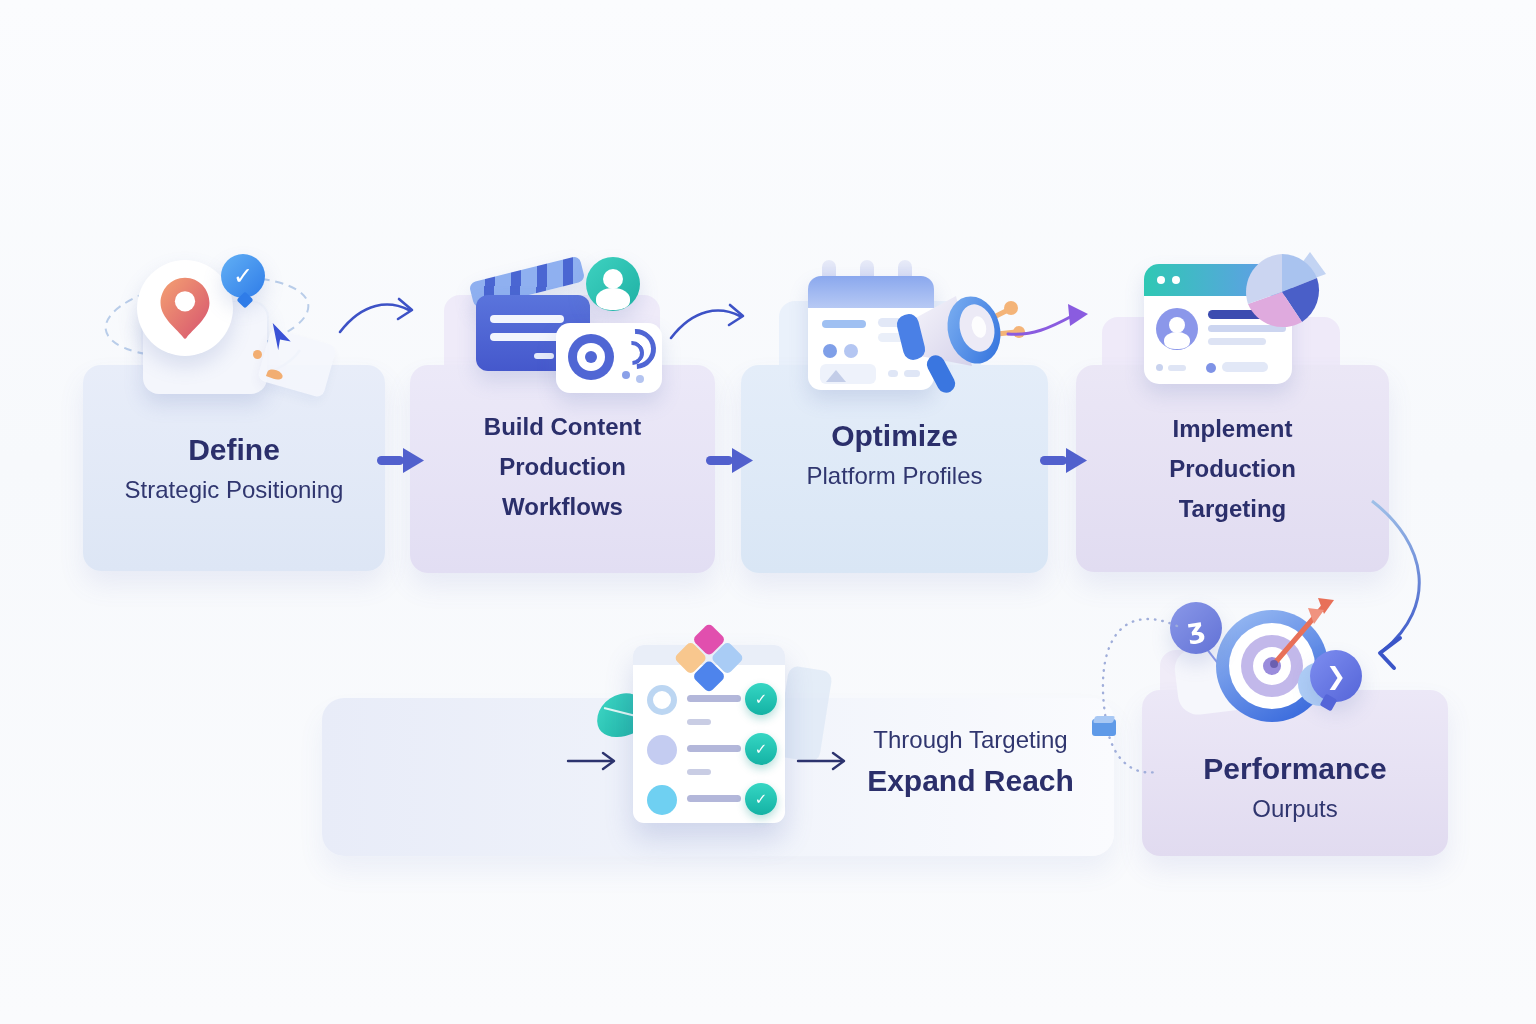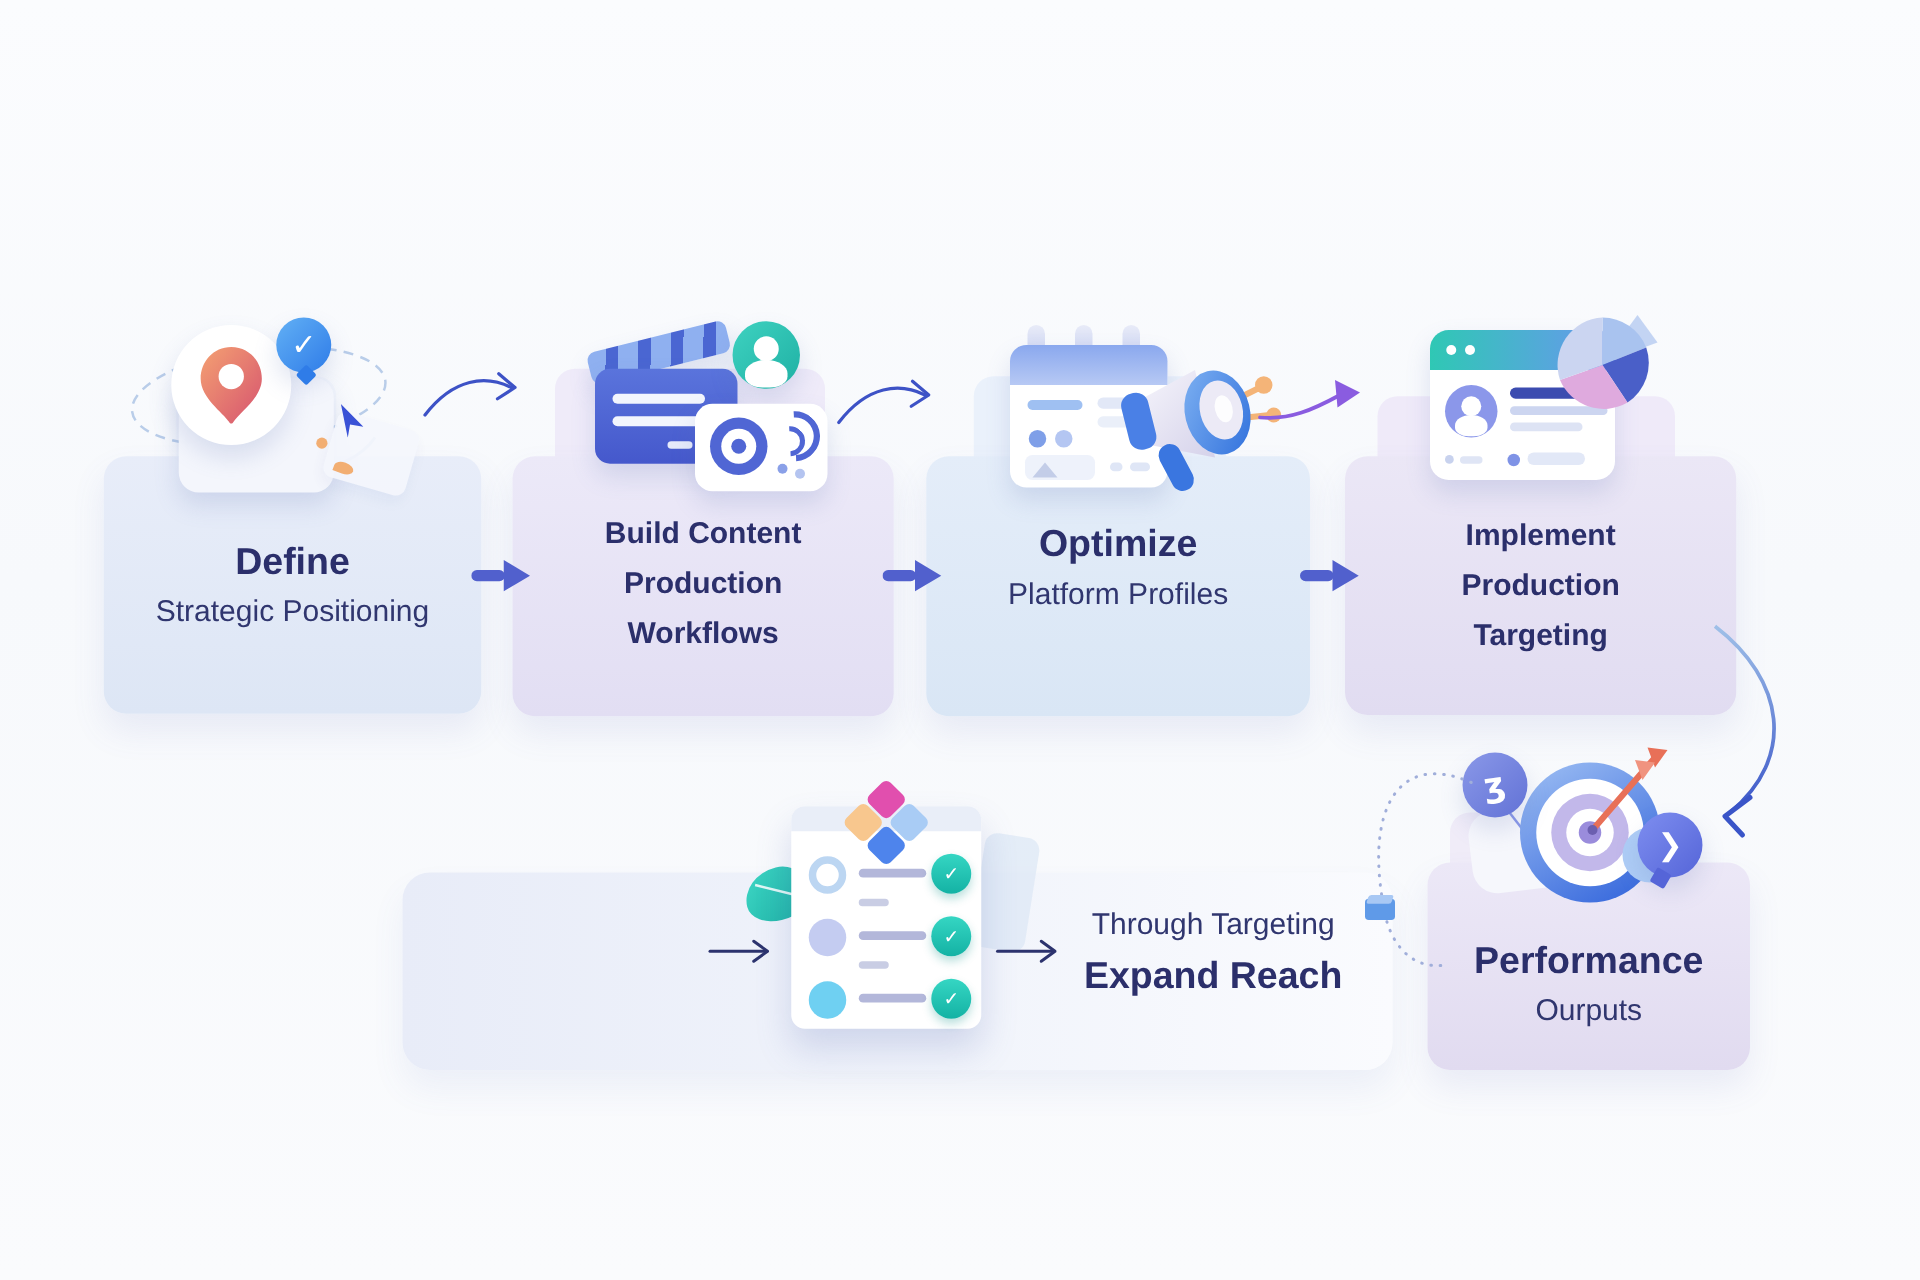--- a/index.html
+++ b/index.html
@@ -82,21 +82,21 @@
   </section>
 
   <section class="card bar" style="left:322px;top:698px;width:792px;height:158px;border-radius:22px;box-shadow:0 16px 26px rgba(95,110,185,.08);"></section>
 
 
   <div class="lines" style="left:843px;top:720px;width:255px;">
     <div class="ln fs28">Through Targeting</div>
     <div class="ln b fs30">Expand Reach</div>
   </div>
 
-  <section class="card perf" style="left:1142px;top:690px;width:258px;height:166px;">
+  <section class="card perf" style="left:1142px;top:690px;width:258px;height:166px;padding-left:48px;">
     <div class="lines" style="top:58px;">
       <div class="ln b fs30">Performance</div>
       <div class="ln fs28">Ourputs</div>
     </div>
   </section>
 
   <div class="abs" style="left:95px;top:252px;width:235px;height:148px;">
     <svg width="235" height="148" style="position:absolute;left:0;top:0;">
       <ellipse cx="112" cy="65" rx="102" ry="38" fill="none" stroke="#b9cde9" stroke-width="2" stroke-dasharray="8 6" transform="rotate(-7 112 65)"></ellipse>
       <path d="M70,100 C120,140 185,128 205,98" fill="none" stroke="#ccd9ee" stroke-width="2.5"></path>

